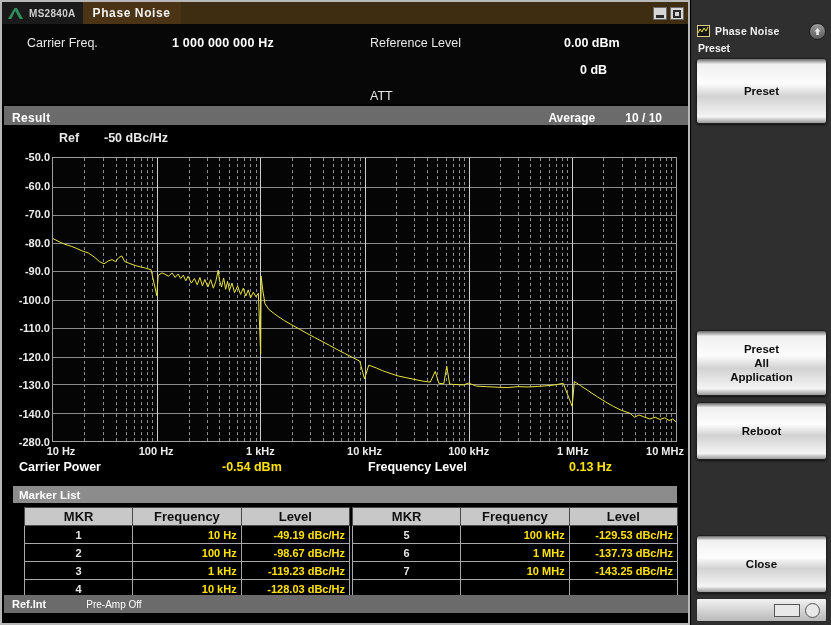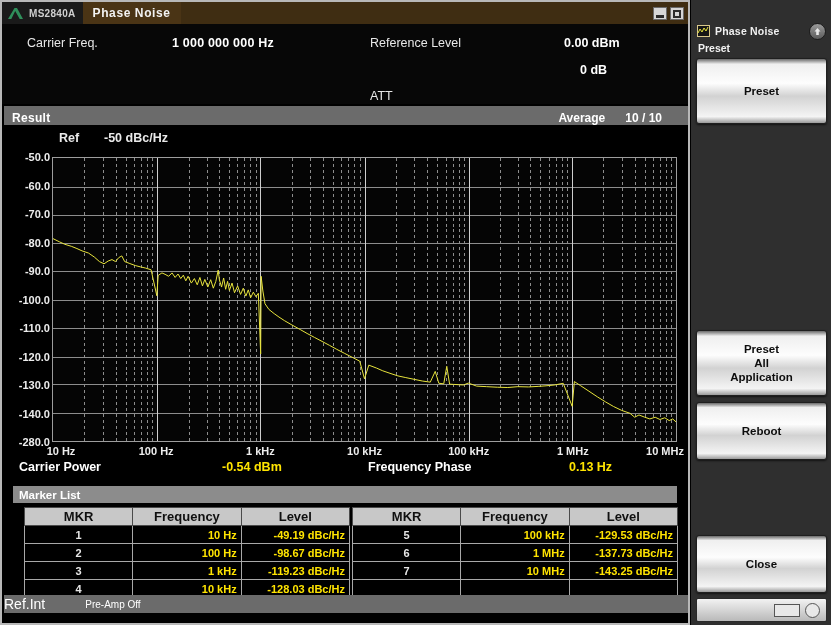--- a/index.html
+++ b/index.html
@@ -65,21 +65,21 @@
   #resultbar{
     position:absolute;left:2px;top:104px;width:684px;height:19px;
     background:#6b6b6b;
     display:flex;align-items:flex-end;
   }
   #resultbar-title{
     font-size:12px;font-weight:bold;color:#ffffff;padding-left:8px;letter-spacing:0.3px;
   }
   #resultbar-spacer{flex:1;}
   #avg-label{font-size:12px;font-weight:bold;color:#fff;}
-  #avg-count{font-size:12px;font-weight:bold;color:#fff;margin-left:20px;margin-right:26px;}
+  #avg-count{font-size:12px;font-weight:bold;color:#fff;margin-left:30px;margin-right:26px;}
 
   
   #graphzone{
     position:absolute;left:2px;top:123px;width:684px;height:330px;
     background:#000;
   }
   #ref-label{position:absolute;left:55px;top:6px;font-size:12.5px;color:#e9e9e9;font-weight:bold;}
   #ref-value{position:absolute;left:100px;top:6px;font-size:12.5px;color:#e9e9e9;font-weight:bold;}
 
   #plotwrap{position:absolute;left:48px;top:32px;width:625px;height:285px;}
@@ -131,21 +131,21 @@
   td.c-mkr{color:#e6e6e6;text-align:center;width:62px;}
   td.c-freq{color:#ffe400;text-align:right;width:132px;}
   td.c-lvl{color:#ffe400;text-align:right;}
   tr.empty td{color:transparent;}
 
   
   #statusbar{
     position:absolute;left:2px;top:593px;width:684px;height:18px;
     background:#6b6b6b;display:flex;align-items:center;
   }
-  #st-ref{font-size:14px;font-weight:normal;color:#fff;}
+  #st-ref{font-size:11px;font-weight:bold;color:#fff;padding-left:8px;}
   #st-amp{font-size:10px;font-weight:normal;color:#fff;padding-left:40px;}
 
   
   #sidebar{
     position:absolute;left:690px;top:0;width:141px;height:625px;
     background:#2f2f2f;
     border-left:1px solid #000;
     box-sizing:border-box;
   }
   #sb-header{
@@ -324,21 +324,21 @@
           <div class="xlab" style="left: 312.5px;">10 kHz</div>
           <div class="xlab" style="left: 416.667px;">100 kHz</div>
           <div class="xlab" style="left: 520.833px;">1 MHz</div>
           <div class="xlab" style="left: 613px;">10 MHz</div>
         </div>
     </div>
 
     <div id="powerrow">
       <span class="prow" id="cp-label">Carrier Power</span>
       <span class="prow" id="cp-value">-0.54 dBm</span>
-      <span class="prow" id="fe-label">Frequency Phase</span>
+      <span class="prow" id="fe-label">Frequency Level</span>
       <span class="prow" id="fe-value">0.13 Hz</span>
     </div>
 
     <div id="markerbar">
       <span id="markerbar-title">Marker List</span>
     </div>
 
     <div id="markertables">
       <table class="mkr" id="mkr-left">
         <thead>

